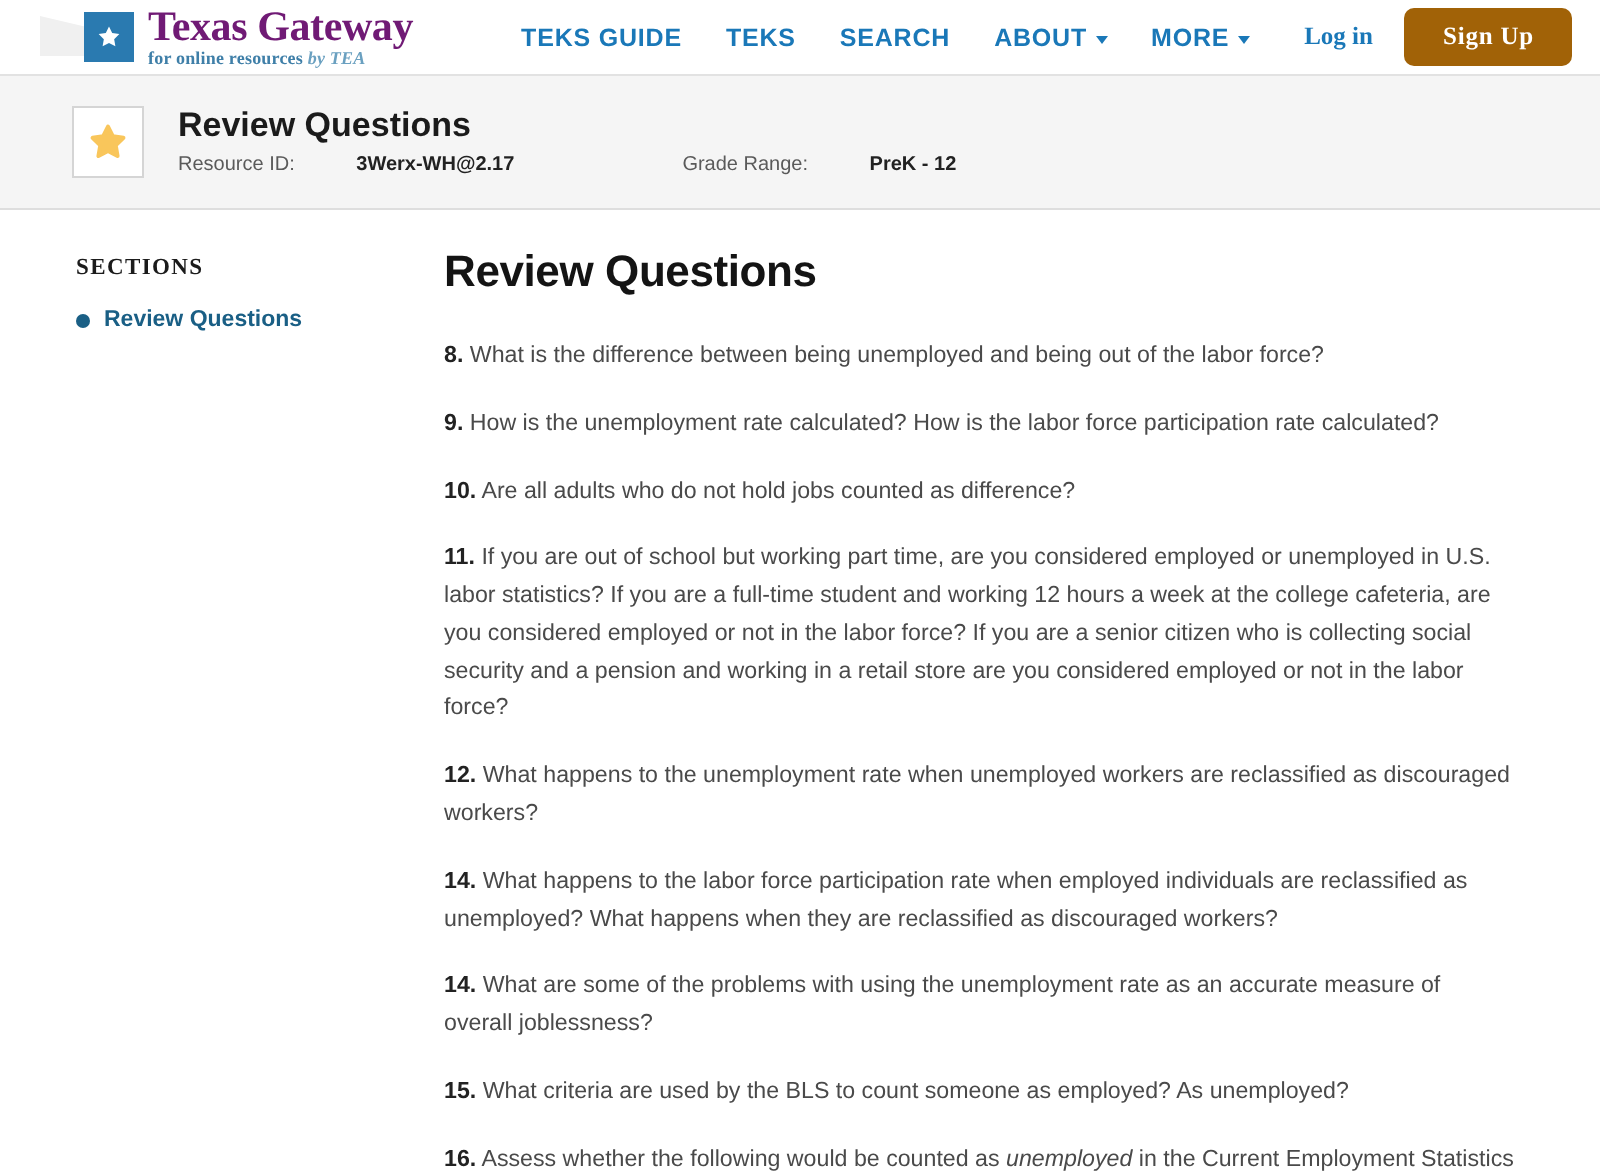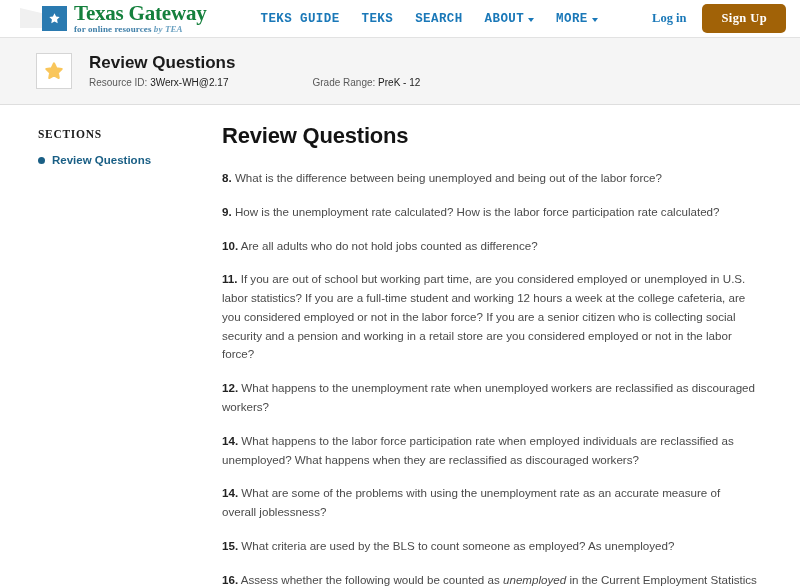--- a/index.html
+++ b/index.html
@@ -40,21 +40,21 @@
     display: flex; align-items: center; justify-content: center;
     position: relative; z-index: 2;
     flex: none;
   }
   .logo-badge svg { display: block; }
   .logo-text { margin-left: 7px; line-height: 1; position: relative; z-index: 2; }
   .logo-title {
     font-family: "Liberation Serif", serif;
     font-weight: bold;
     font-size: 21px;
-    color: #15803d;
+    color: #701a75;
     letter-spacing: -0.2px;
     display: block;
   }
   .logo-tag {
     font-family: "Liberation Serif", serif;
     font-weight: bold;
     font-size: 9px;
     color: #3f7fa8;
     display: block;
     margin-top: 1px;
@@ -62,21 +62,21 @@
   }
   .logo-tag i { font-style: italic; color: #6aa0c0; font-weight: bold; text-align: center; }
 
   .nav-links {
     display: flex;
     align-items: center;
     margin-left: 54px;
     gap: 22px;
   }
   .nav-link {
-    font-family: Liberation Mono, monospace;
+    font-family: Liberation Sans, sans-serif;
     font-weight: bold;
     font-size: 12.5px;
     color: #1a78b8;
     letter-spacing: 0.4px;
     text-decoration: none;
     cursor: pointer;
     white-space: nowrap;
     display: inline-flex;
     align-items: center;
     gap: 4px;
@@ -140,21 +140,21 @@
     color: #1b1b1b;
     line-height: 1.1;
     margin-bottom: 5px;
   }
   .res-sub {
     display: flex;
     align-items: baseline;
     font-size: 10px;
     color: #5a5a5a;
   }
-  .res-sub b { color: #222; font-weight: normal; }
+  .res-sub b { color: #222; font-weight: bold; margin-left: 28px; }
   .res-grade { margin-left: 84px; }
 
   
   .layout { display: flex; }
   .sidebar {
     width: 218px;
     flex: none;
     padding: 23px 0 0 38px;
   }
   .sections-head {

